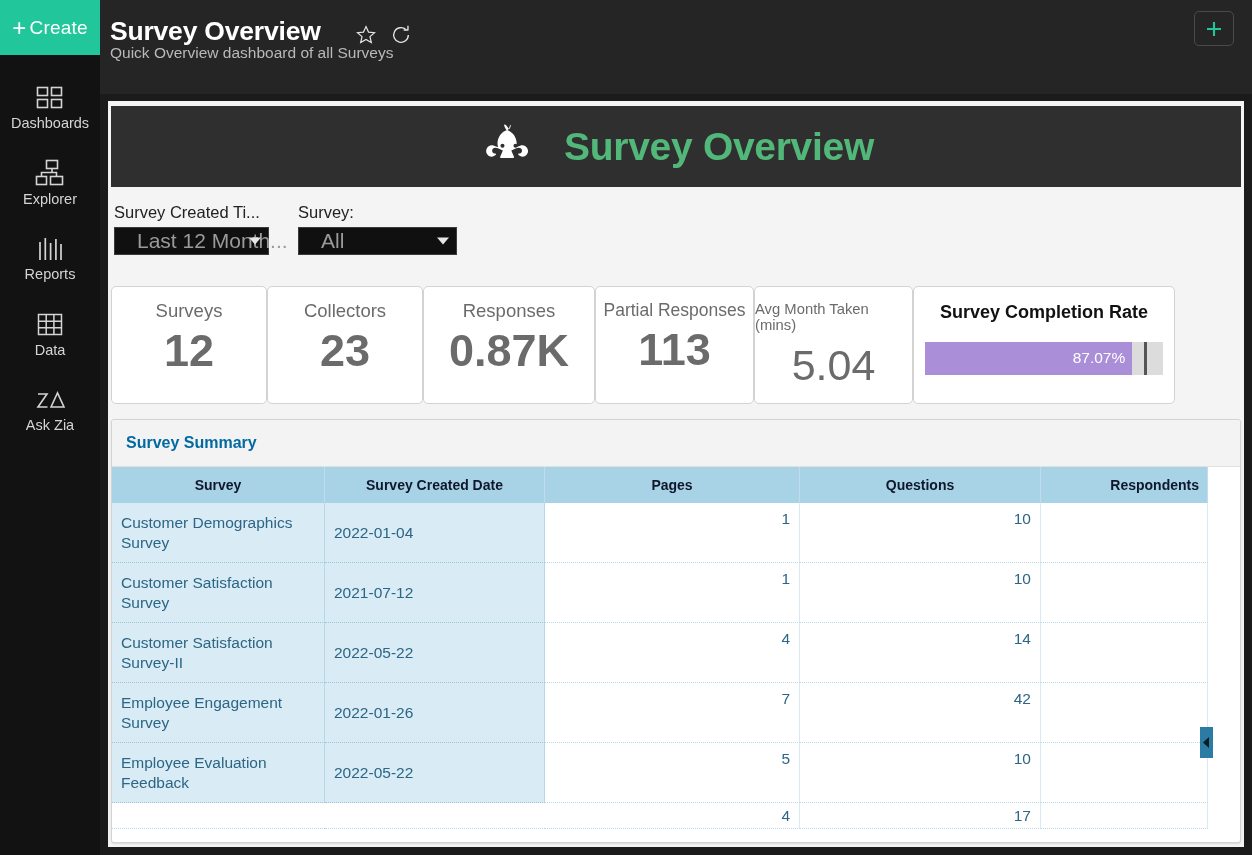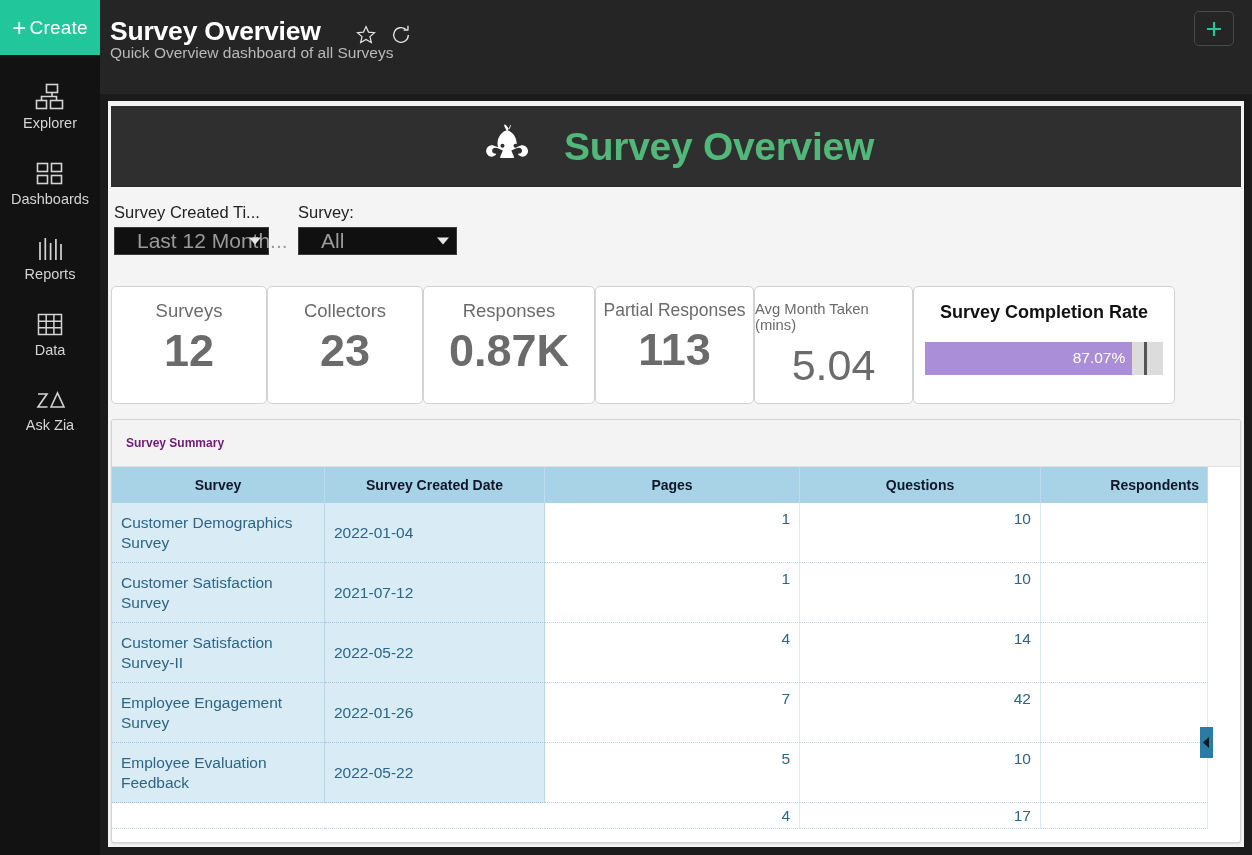--- a/index.html
+++ b/index.html
@@ -126,21 +126,21 @@
   .summary {
     position: absolute; left: 3px; top: 318px; width: 1130px; height: 424px;
     background: #fff; border: 1px solid #d3d3d3; border-radius: 3px;
     box-shadow: 0 1px 2px rgba(0,0,0,.12);
     overflow: hidden;
   }
   .summary-head {
     height: 47px; background: #f3f3f3; border-bottom: 1px solid #e0e0e0;
     display: flex; align-items: center; padding-left: 14px;
   }
-  .summary-head .stitle { font-size: 12px; font-weight: bold; color: #701a75; }
+  .summary-head .stitle { font-size: 16px; font-weight: bold; color: #0369a1; }
 
   .tbl { position: relative; width: 100%; }
   .trow { display: flex; }
   .th {
     background: #a8d2e6; color: #0f172a; font-size: 14px; font-weight: bold;
     height: 36px; display: flex; align-items: center; justify-content: center;
     border-right: 1px solid #bfdcec; overflow: hidden; white-space: nowrap;
   }
   .th.right { justify-content: flex-end; padding-right: 8px; }
   .td {
@@ -172,48 +172,48 @@
 </style>
 </head>
 <body>
 
 <div class="app">
 
   <div class="rail">
     <div class="create-btn">
       <span class="plus">+</span>
       <span>Create</span>
+    </div>
+
+    <div class="rail-item">
+      <span class="ico">
+        <svg width="28" height="26" viewBox="0 0 28 26" fill="none" stroke="#d4d4d4" stroke-width="1.6">
+          <rect x="1.5" y="2.5" width="10" height="8"></rect>
+          <rect x="15.5" y="2.5" width="10" height="8"></rect>
+          <rect x="1.5" y="14.5" width="10" height="8"></rect>
+          <rect x="15.5" y="14.5" width="10" height="8"></rect>
+        </svg>
+      </span>
+      <span class="lbl">Dashboards</span>
     </div>
 
     <div class="rail-item">
       <span class="ico">
         <svg width="30" height="28" viewBox="0 0 30 28" fill="none" stroke="#d4d4d4" stroke-width="1.6">
           <rect x="11.5" y="1.5" width="11" height="8"></rect>
           <rect x="1.5" y="17.5" width="10" height="8"></rect>
           <rect x="15.5" y="17.5" width="12" height="8"></rect>
           <path d="M6.5 17.5 V13.5 H21.5 V17.5 M17 13.5 V9.5"></path>
         </svg>
       </span>
       <span class="lbl">Explorer</span>
     </div>
 
     <div class="rail-item">
       <span class="ico">
-        <svg width="28" height="26" viewBox="0 0 28 26" fill="none" stroke="#d4d4d4" stroke-width="1.6">
-          <rect x="1.5" y="2.5" width="10" height="8"></rect>
-          <rect x="15.5" y="2.5" width="10" height="8"></rect>
-          <rect x="1.5" y="14.5" width="10" height="8"></rect>
-          <rect x="15.5" y="14.5" width="10" height="8"></rect>
-        </svg>
-      </span>
-      <span class="lbl">Dashboards</span>
-    </div>
-
-    <div class="rail-item">
-      <span class="ico">
         <svg width="28" height="26" viewBox="0 0 28 26" fill="none" stroke="#d4d4d4" stroke-width="1.7">
           <path d="M4 24 V6 M9.3 24 V2 M14.6 24 V7 M19.9 24 V3 M25 24 V8"></path>
         </svg>
       </span>
       <span class="lbl">Reports</span>
     </div>
 
     <div class="rail-item">
       <span class="ico">
         <svg width="28" height="26" viewBox="0 0 28 26" fill="none" stroke="#d4d4d4" stroke-width="1.5">

